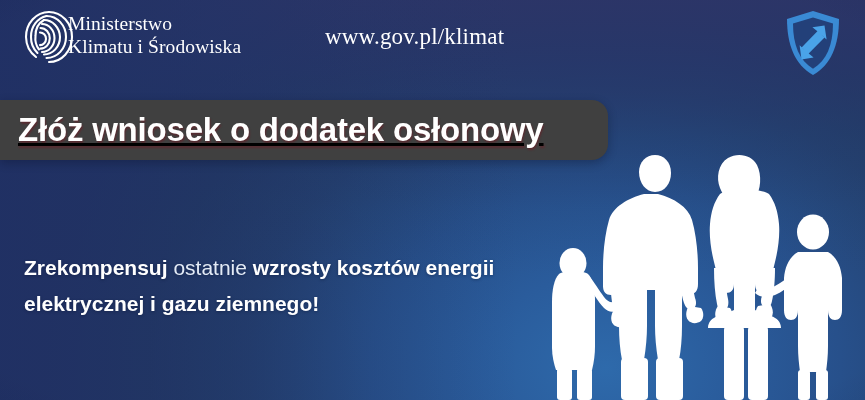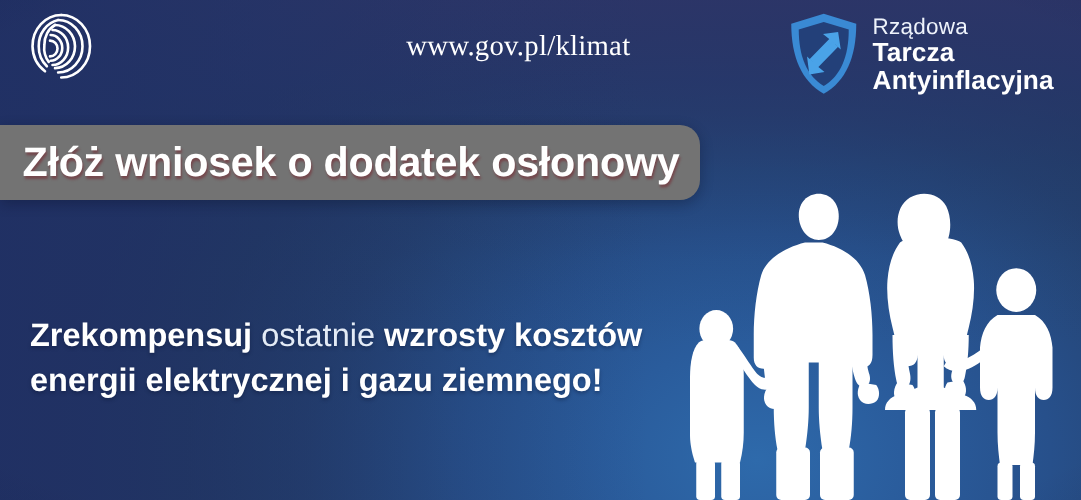--- a/index.html
+++ b/index.html
@@ -56,37 +56,37 @@
   .rta-shield{width:60px;height:68px;flex:0 0 auto;}
   .rta-shield svg{display:block;width:60px;height:68px;}
   .rta-words{display:flex;flex-direction:column;justify-content:center;line-height:1.0;}
   .rta-l1{font-size:18px;font-weight:400;color:#eef3fb;letter-spacing:.2px;padding-bottom:2px;}
   .rta-l2{font-size:21px;font-weight:700;color:#ffffff;letter-spacing:.1px;padding-bottom:1px;}
   .rta-l3{font-size:21px;font-weight:700;color:#ffffff;letter-spacing:.1px;}
 
   
   .redbar{
     position:absolute;left:0;top:100px;
-    width:560px;height:60px;
-    background:#737373;
+    width:608px;height:60px;
+    background:#404040;
     border-radius:0 16px 16px 0;
     box-shadow:0 3px 10px rgba(8,14,40,0.33);
-    display:flex;align-items:center;
+    display:flex;align-items:center;text-decoration:underline;
   }
   .redbar-text{
     padding-left:18px;
     color:#ffffff;font-size:33px;font-weight:700;letter-spacing:-.2px;
     text-shadow:1px 2px 2px rgba(120,18,28,0.45);
     white-space:nowrap;
   }
 
   
   .copy{
     position:absolute;left:24px;top:250px;width:520px;
-    font-size:26px;line-height:36px;color:#ffffff;font-weight:700;
+    font-size:21px;line-height:36px;color:#ffffff;font-weight:700;
     text-shadow:0 1px 3px rgba(10,20,50,0.40);
   }
   .copy .lite{font-weight:400;color:#e3ebf6;}
 
   
   .family{position:absolute;left:548px;top:150px;width:317px;height:250px;}
   .family svg{display:block;width:317px;height:250px;}
 </style>
 </head>
 <body>
@@ -109,38 +109,35 @@
           <path d="M20 16 A12.5 14 0 0 1 32.5 30 A12.5 14 0 0 1 20 44"></path>
           <path d="M18.5 20 A9.3 10.3 0 0 1 27.8 30.3 A9.3 10.3 0 0 1 18.5 40.6"></path>
           <path d="M18 24.5 A6 6.3 0 0 1 24 30.8 A6 6.3 0 0 1 18 37.1"></path>
           <path d="M27 4 A23 25 0 0 0 4 29 A23 25 0 0 0 14 49"></path>
           <path d="M24.5 8 A19.5 21 0 0 0 9 29 A19.5 21 0 0 0 15.5 45"></path>
           <path d="M22 12 A16 17.5 0 0 0 13.5 28 A16 17.5 0 0 0 17 41.5"></path>
         </g>
       </svg>
     </div>
 
+    <div class="mk-text">Ministerstwo
+Klimatu i Środowiska</div>
 
     <div class="url">www.gov.pl/klimat</div>
 
     <div class="rta">
       <div class="rta-shield">
         <svg viewBox="0 0 60 68" aria-hidden="true">
           <path d="M30 2 L56 10 C56 36 48 56 30 66 C12 56 4 36 4 10 Z" fill="#3a8ad4"></path>
           <path d="M30 8.5 L50 14.6 C50 36 43.6 51.8 30 59.8 C16.4 51.8 10 36 10 14.6 Z" fill="#234079"></path>
           <g fill="#4aa3e8">
             <path d="M41.5 16.5 L43.6 30.6 L38.9 26.4 L23.0 42.5 L18.6 38.4 L34.4 22.2 L29.4 18.2 Z"></path>
             <path d="M18.5 50.5 L16.6 36.2 L21.2 40.4 L37.0 24.4 L41.5 28.4 L25.7 44.6 L30.6 48.6 Z"></path>
           </g>
         </svg>
-      </div>
-      <div class="rta-words">
-        <div class="rta-l1">Rządowa</div>
-        <div class="rta-l2">Tarcza</div>
-        <div class="rta-l3">Antyinflacyjna</div>
       </div>
     </div>
   </div>
 
   <div class="redbar">
     <div class="redbar-text">Złóż wniosek o dodatek osłonowy</div>
   </div>
 
   <div class="copy"><span>Zrekompensuj </span><span class="lite">ostatnie </span><span>wzrosty kosztów energii elektrycznej i gazu ziemnego!</span></div>
 

